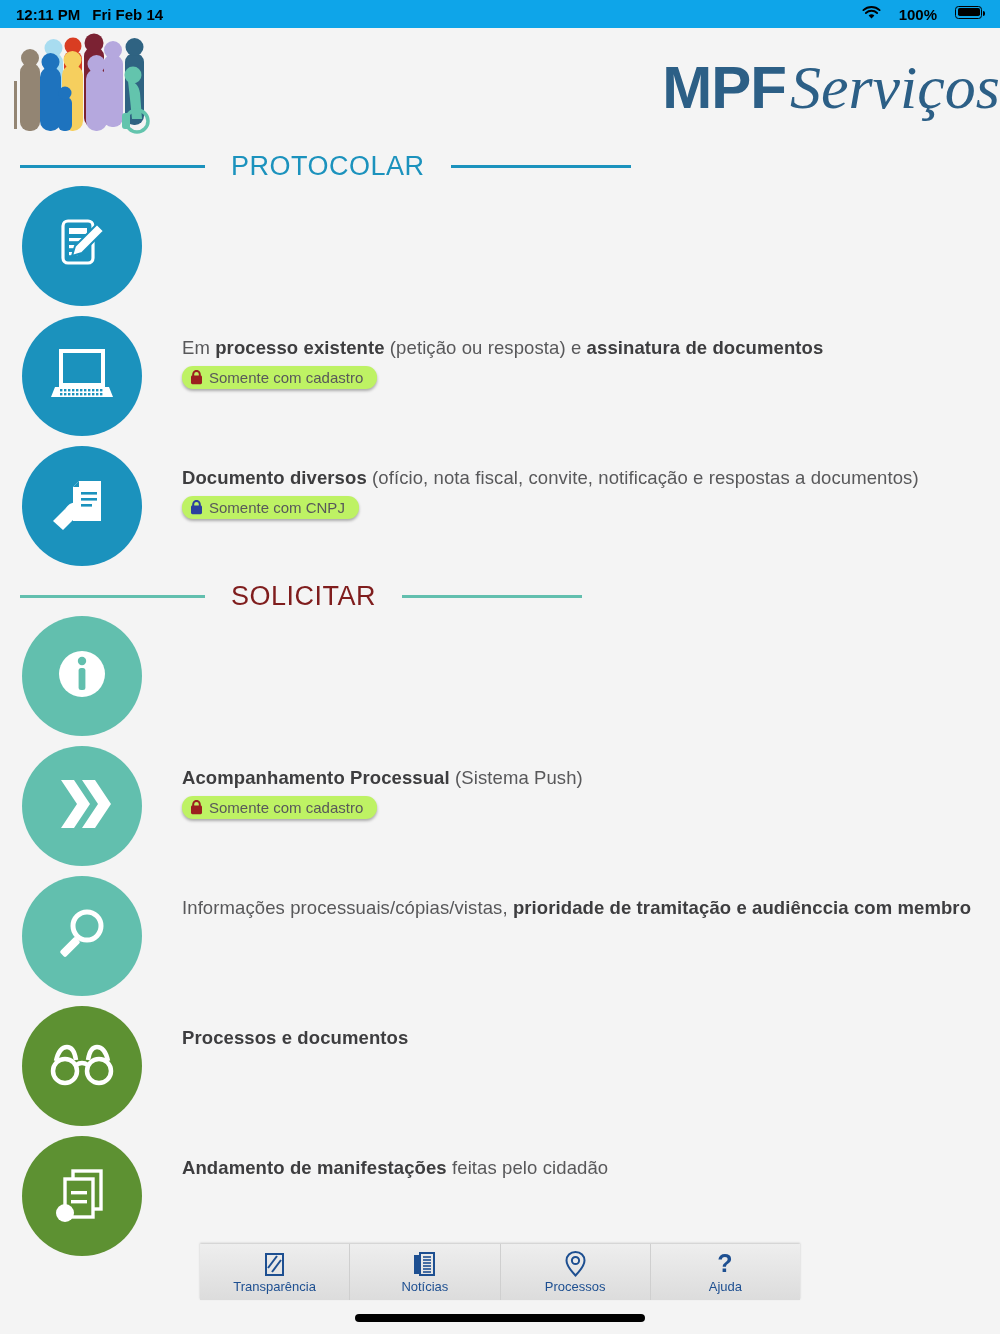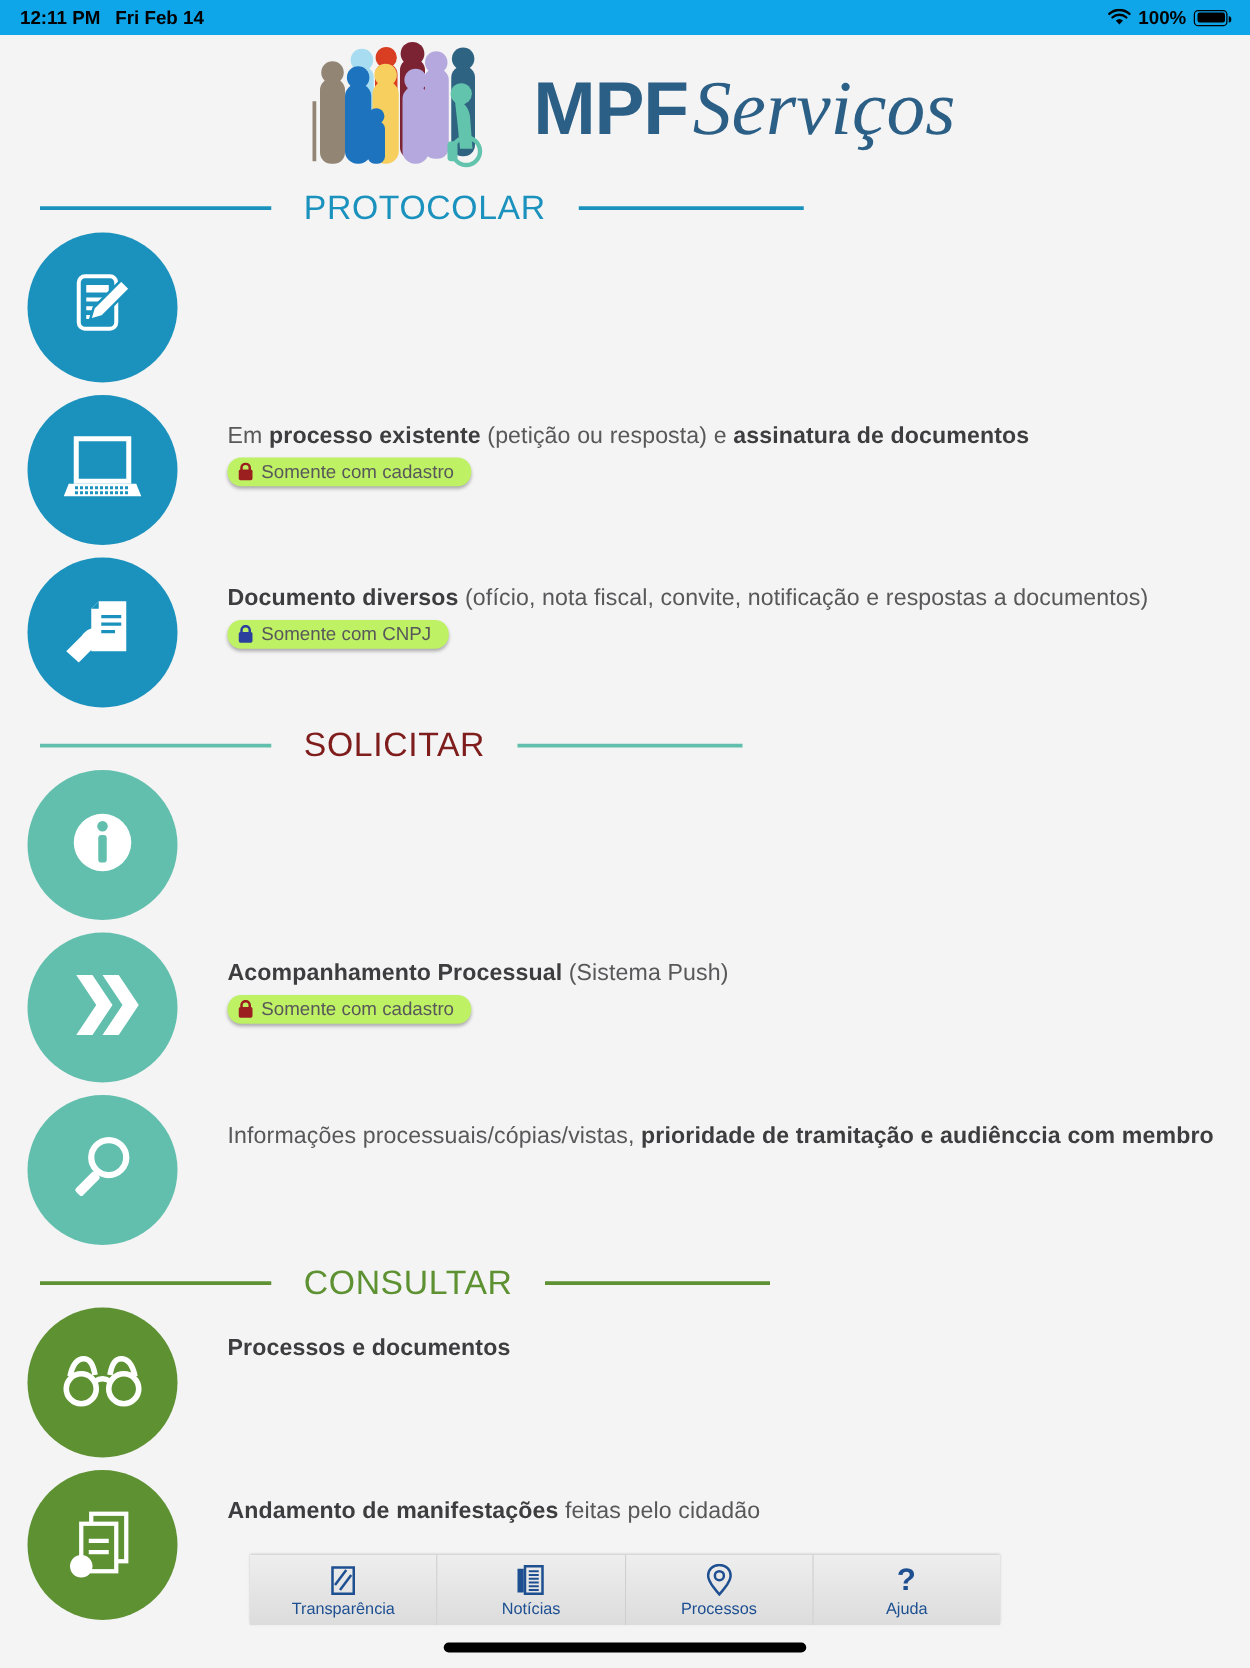--- a/index.html
+++ b/index.html
@@ -13,59 +13,59 @@
   
   .statusbar {
     height: 28px; width: 100%;
     display: flex; align-items: center;
     padding: 0 18px 0 16px;
     font-size: 15px; font-weight: bold; color: #000;
     background: #0ea5e9;
   }
   .sb-left { display: flex; align-items: baseline; gap: 12px; }
   .sb-spacer { flex: 1; }
-  .sb-right { display: flex; align-items: center; gap: 6px; }
+  .sb-right { display: flex; gap: 18px; }
   .wifi-ico { display: block; }
   .battery {
     width: 27px; height: 13px;
     border: 1.6px solid #000; border-radius: 3.5px;
     position: relative; display: inline-block;
   }
   .battery::after {
     content: ""; position: absolute; right: -4px; top: 4px;
     width: 2.5px; height: 5px; background: #000; border-radius: 0 2px 2px 0;
   }
   .battery .fill {
     position: absolute; left: 1.5px; top: 1.5px; bottom: 1.5px; right: 1.5px;
     background: #000; border-radius: 1.8px;
   }
 
   
   .logo-row {
     height: 118px; width: 100%;
-    display: flex; align-items: center; justify-content: center;
+    display: flex; align-items: center; justify-content: space-between;
     gap: 26px;
   }
   .logo-people { width: 165px; height: 108px; display: block; }
   .logo-text { display: flex; align-items: baseline; }
   .mpf {
     font-family: "Liberation Sans", sans-serif;
     font-weight: bold; font-size: 60px; letter-spacing: -1px;
     color: #2c5f86;
   }
   .servicos {
     font-family: "Liberation Serif", serif;
     font-style: italic; font-size: 62px; color: #2c5f86;
     margin-left: 4px; letter-spacing: 0px;
   }
 
   
   .section-head {
     display: flex; align-items: center;
-    height: 40px; padding-left: 32px; padding-right: 24px;
+    height: 40px; padding-left: 20px; padding-right: 24px;
     gap: 0;
   }
   .sh-line { height: 3px; }
   .sh-line.left { width: 185px; }
   .sh-line.right { flex: 0 0 180px; }
   .sh-title {
     font-size: 27px; font-weight: normal; letter-spacing: 0.5px;
     padding: 0 26px; white-space: nowrap;
   }
 
@@ -318,25 +318,20 @@
          <span><svg width="60" height="60" viewBox="0 0 60 60">
         <circle cx="35" cy="22" r="14" fill="none" stroke="#ffffff" stroke-width="5"></circle>
         <rect x="7" y="39" width="22" height="8" rx="2" transform="rotate(-45 18 43)" fill="#ffffff"></rect>
       </svg></span>
        </div>
        <div class="svc-body">
          <div class="svc-text">Informações processuais/cópias/vistas, <b>prioridade de tramitação e audiênccia com membro</b></div>
 
        </div>
     </div>
-    <div class="section-head">
-      <div class="sh-line left" style="background:#5d9132"></div>
-      <div class="sh-title" style="color:#5d9132">CONSULTAR</div>
-      <div class="sh-line right" style="background:#5d9132"></div>
-    </div>
     <div class="svc">
       <div class="svc-ico" style="background:#5d9132">
          <span><svg width="68" height="50" viewBox="0 0 68 50">
         <circle cx="17" cy="32" r="12" fill="none" stroke="#ffffff" stroke-width="4.5"></circle>
         <circle cx="51" cy="32" r="12" fill="none" stroke="#ffffff" stroke-width="4.5"></circle>
         <path d="M8 22 q3 -14 11 -14 q7 0 9 13" fill="none" stroke="#ffffff" stroke-width="4.5"></path>
         <path d="M60 22 q-3 -14 -11 -14 q-7 0 -9 13" fill="none" stroke="#ffffff" stroke-width="4.5"></path>
         <path d="M28 26 q6 -4 12 0" fill="none" stroke="#ffffff" stroke-width="4.5"></path>
       </svg></span>
        </div>

